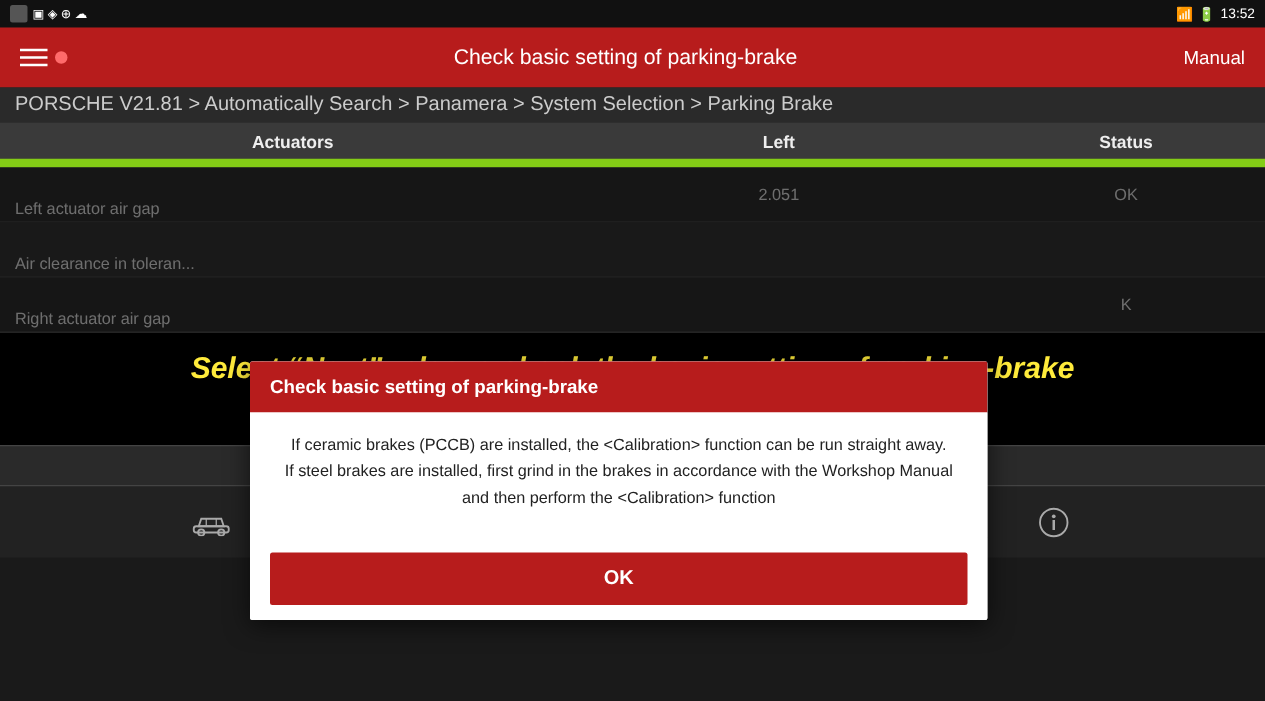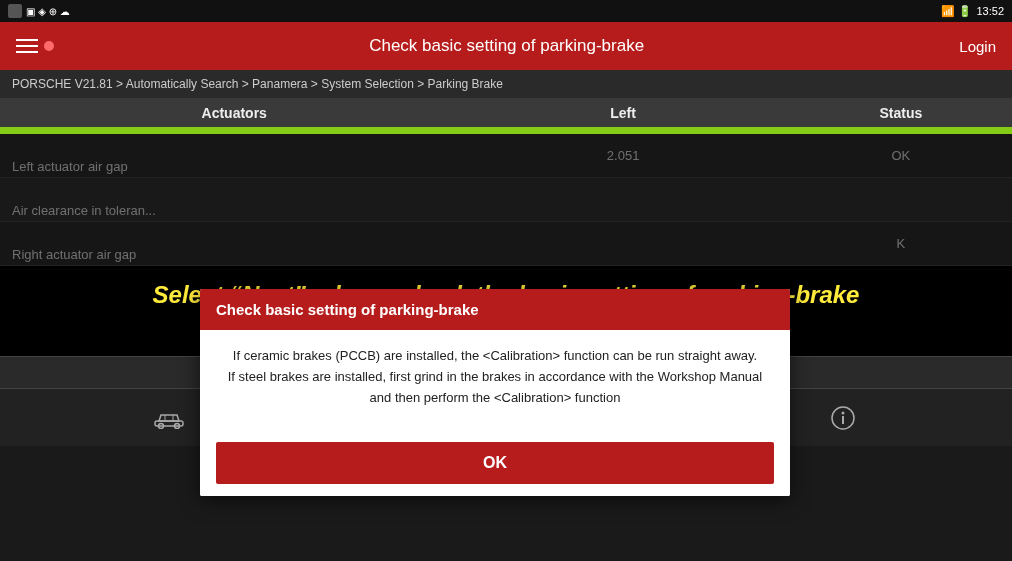--- a/index.html
+++ b/index.html
@@ -82,21 +82,21 @@
       cursor: pointer;
     }
 
     
     .breadcrumb {
       height: 28px;
       background: #2a2a2a;
       display: flex;
       align-items: center;
       padding: 0 12px;
-      font-size: 12px;
+      font-size: 16px;
       color: #ccc;
     }
 
     
     .table-header {
       height: 36px;
       background: #3a3a3a;
       display: flex;
       align-items: center;
       border-bottom: 7px solid #84cc16;
@@ -298,21 +298,21 @@
 <div class="header">
   <div style="display:flex;align-items:center;">
     <div class="header-menu">
       <span></span>
         <span></span>
         <span></span>
     </div>
     <div class="header-dot"></div>
   </div>
   <div class="header-title">Check basic setting of parking-brake</div>
-  <div class="header-login">Login</div>
+  <div class="header-login">Manual</div>
 </div>
 
 <div class="breadcrumb">
   <span>PORSCHE V21.81 &gt; Automatically Search &gt; Panamera &gt; System Selection &gt; Parking Brake</span>
 </div>
 
 <div class="table-header">
   <div class="col-actuators">Actuators</div>
   <div class="col-value">Left</div>
   <div class="col-status">Status</div>

